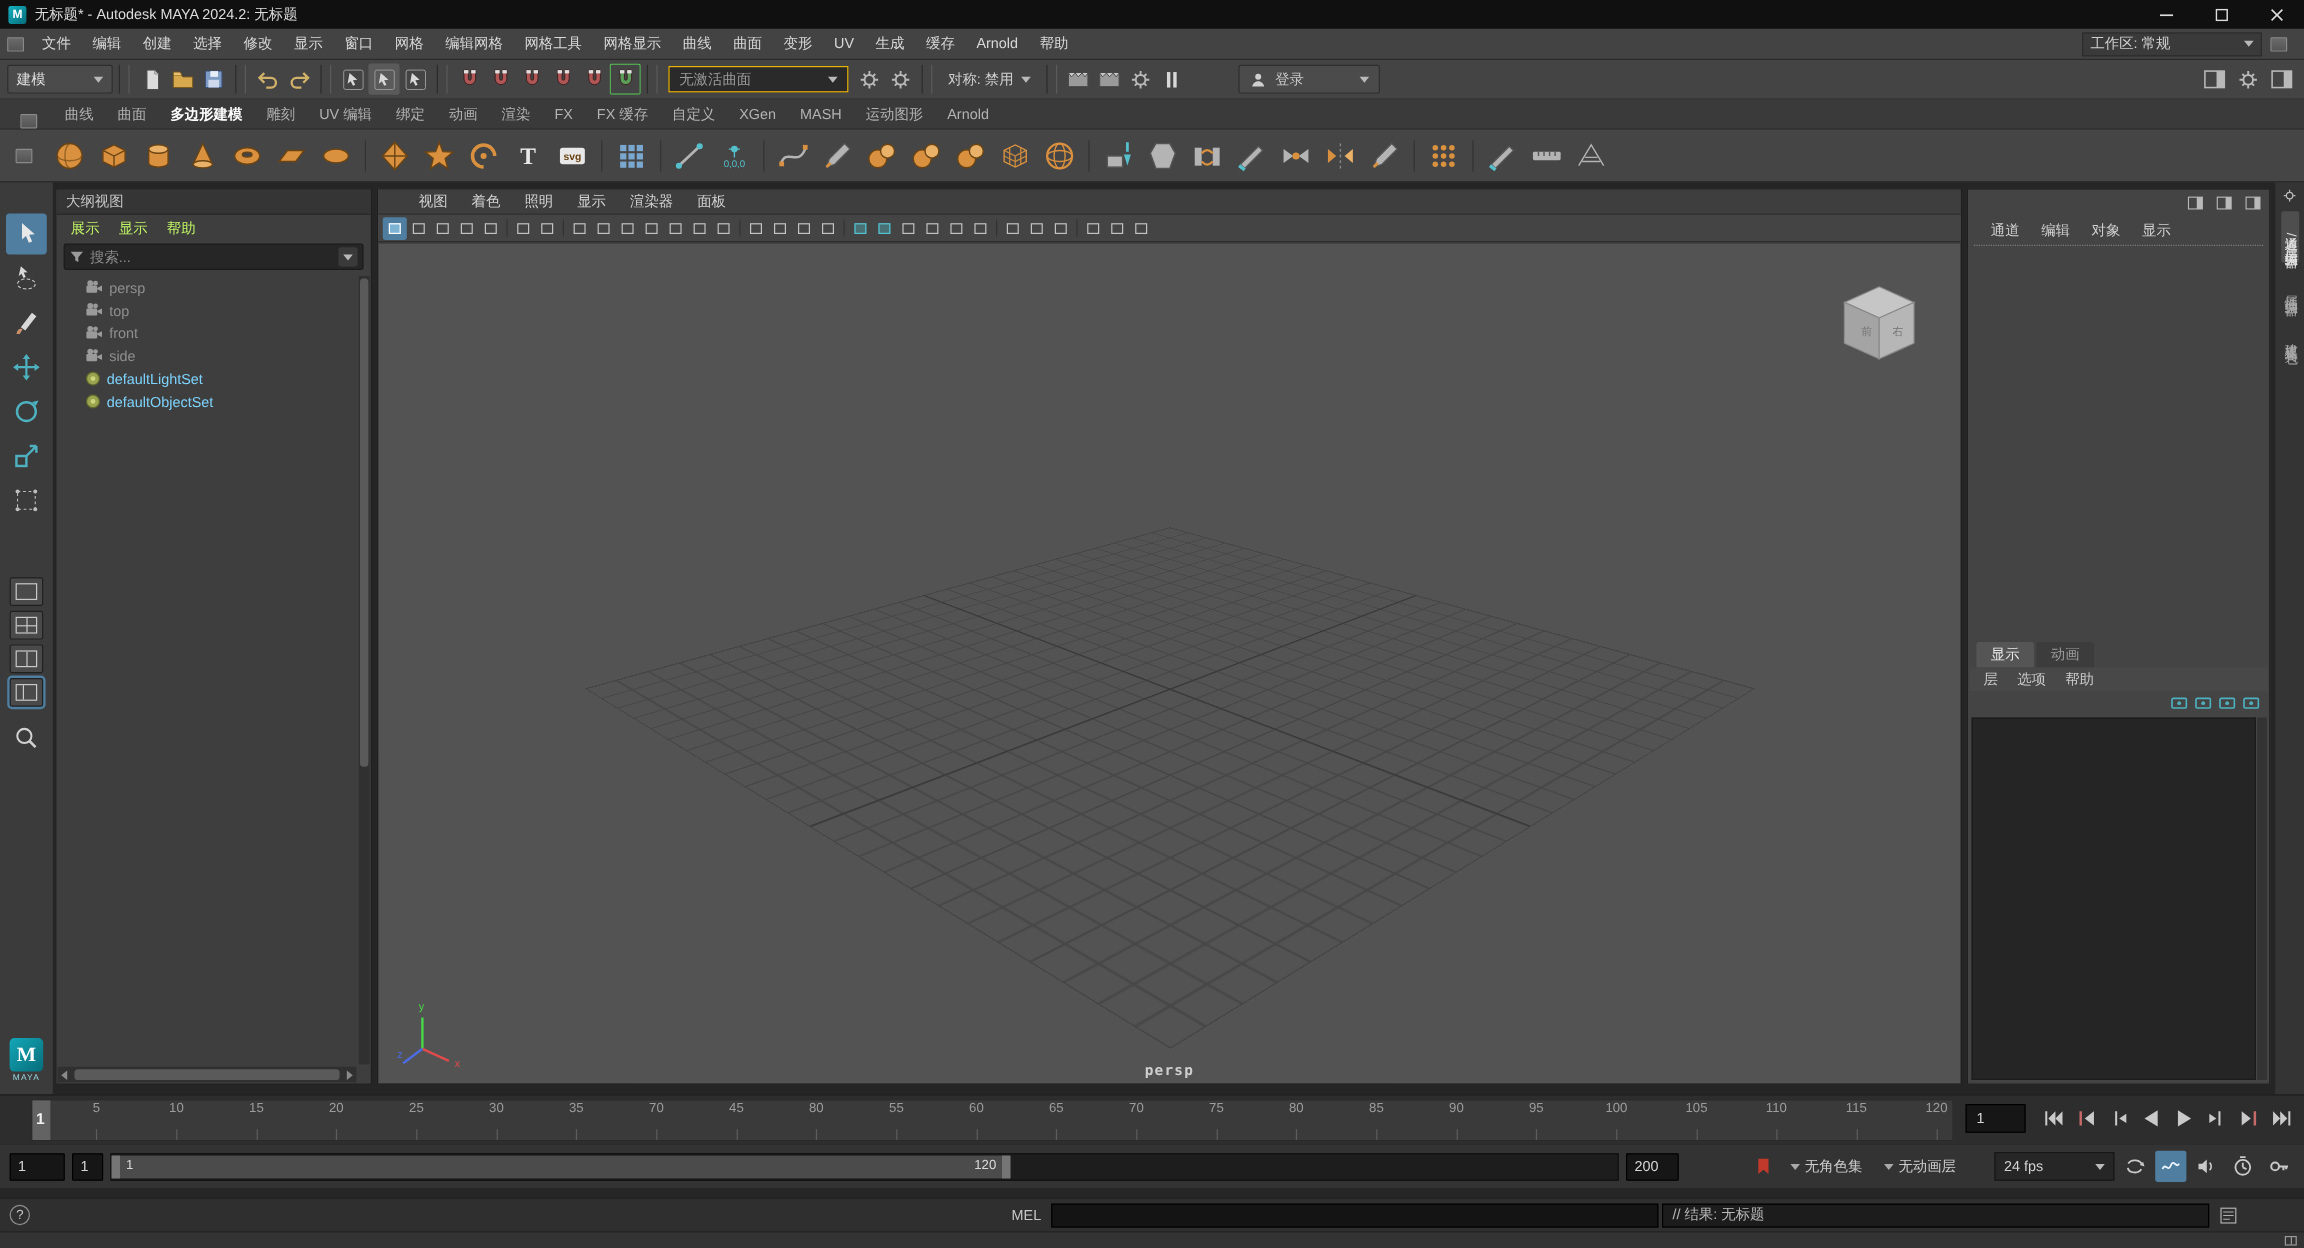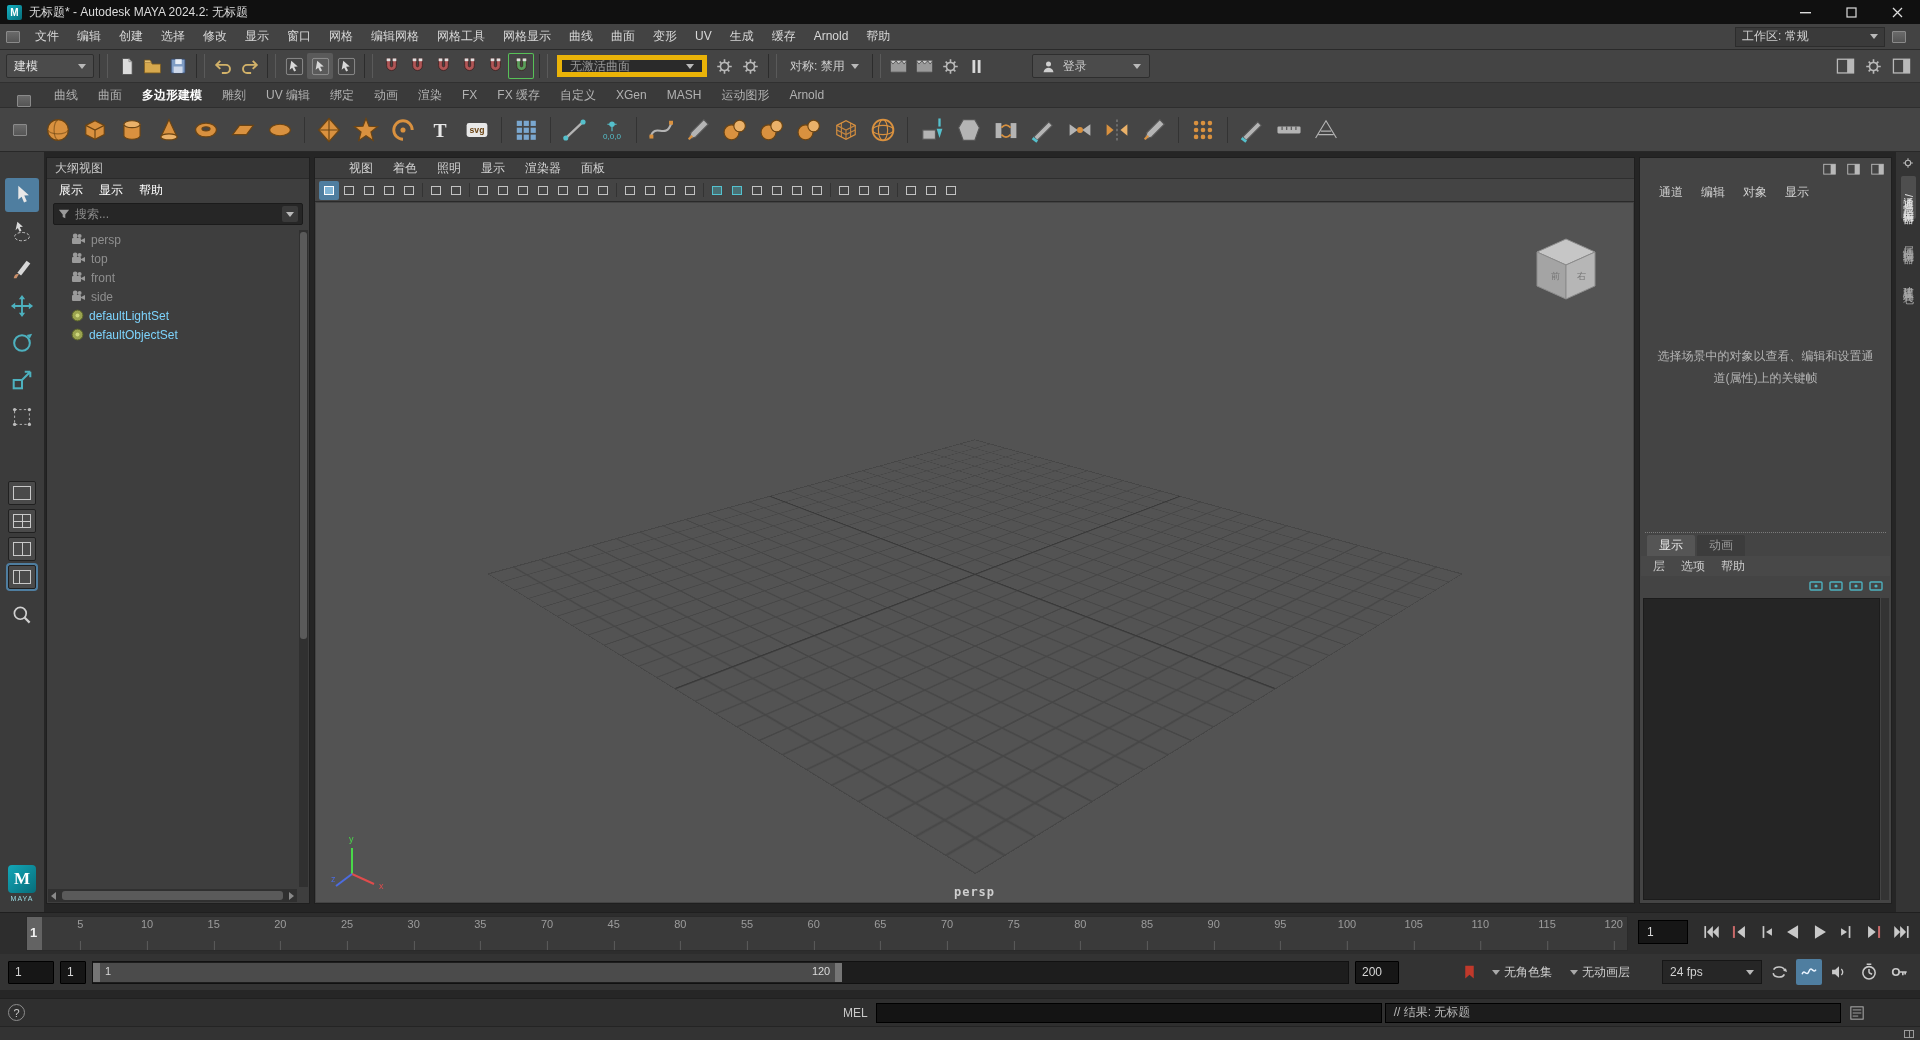--- a/index.html
+++ b/index.html
@@ -20,21 +20,21 @@
 .workspace{margin-left:auto;display:flex;align-items:center;gap:7px;color:#cfcfcf;padding-right:8px}
 .wsbox{display:flex;align-items:center;gap:4px;background:#3a3a3a;border:1px solid #2c2c2c;height:20px;padding:0 6px;min-width:150px}
 .dd{width:0;height:0;border-left:4px solid transparent;border-right:4px solid transparent;border-top:5px solid #b9b9b9;margin-left:auto}
 
 .statusline{top:50px;height:33px;background:#444;border-bottom:1px solid #303030;display:flex;align-items:center;padding:0 6px}
 .modesel{display:flex;align-items:center;gap:6px;background:#4b4b4b;border:1px solid #2e2e2e;border-radius:2px;height:24px;width:88px;padding:0 7px;color:#e0e0e0}
 .grip{width:9px;height:24px;border-left:1px solid #2c2c2c;border-right:1px solid #5a5a5a;margin:0 5px}
 .sli{width:26px;height:26px;display:flex;align-items:center;justify-content:center;border-radius:2px}
 .sli.on{background:#5a5a5a}
 .sli.snap-live{box-shadow:inset 0 0 0 1px #57c157}
-.slfield{background:#2a2a2a;border:5px solid #eab308;height:22px;min-width:150px;display:flex;align-items:center;padding:0 8px;color:#9a9a9a;margin:0 4px}
+.slfield{background:#2a2a2a;border:1px solid #eab308;height:22px;min-width:150px;display:flex;align-items:center;padding:0 8px;color:#9a9a9a;margin:0 4px}
 .symm{display:flex;align-items:center;gap:6px;padding:0 8px;color:#cfcfcf}
 .loginbox{display:flex;align-items:center;gap:7px;background:#4b4b4b;border:1px solid #2e2e2e;border-radius:2px;height:24px;padding:0 8px;width:118px;margin-left:42px}
 .slright{margin-left:auto;display:flex;align-items:center;gap:2px}
 
 .shelftabs{top:83px;height:25px;background:#3a3a3a;border-bottom:1px solid #2e2e2e;display:flex;align-items:flex-end;padding-left:4px}
 .shelf-tab{padding:0 10px;line-height:24px;color:#b2b2b2}
 .shelf-tab.active{color:#fff;font-weight:bold}
 .minislot{width:40px;display:flex;align-items:center;justify-content:center;flex:none}
 .mini-ic{width:14px;height:12px;border:1px solid #8a8a8a;border-radius:1px;background:linear-gradient(#6a6a6a,#555)}
 .shelfrow{top:108px;height:44px;background:#454545;border-bottom:1px solid #282828;display:flex;align-items:center}
@@ -60,21 +60,21 @@
 
 .panel{position:absolute;top:5px;bottom:8px;background:#3e3e3e;border:1px solid #1f1f1f}
 .outliner{left:46px;width:264px}
 .viewportp{left:314px;width:1321px;background:#434343}
 .channelbox{left:1639px;width:253px;background:#444}
 .rightstrip{position:absolute;right:0;top:0;bottom:0;width:24px;background:#343434;display:flex;flex-direction:column;align-items:center;padding-top:4px;gap:6px}
 .vtab{writing-mode:vertical-rl;font-size:11px;color:#a8a8a8;padding:12px 0;letter-spacing:2px}
 .vtab.active{background:#4e4e4e;color:#e2e2e2;border-radius:2px}
 
 .panel-title{height:21px;background:#353535;border-bottom:1px solid #2a2a2a;display:flex;align-items:center;padding:0 8px;color:#c6c6c6}
-.panel-menus{height:22px;display:flex;align-items:center;padding:0 4px;color:#ffffff}
+.panel-menus{height:22px;display:flex;align-items:center;padding:0 4px;color:#bef264}
 .panel-menus span{padding:0 8px}
 .out-search{height:22px;margin:2px 6px;background:#262626;border:1px solid #1b1b1b;border-radius:2px;display:flex;align-items:center;padding:0 4px;gap:5px}
 .out-search .stext{color:#8a8a8a}
 .ddbox{margin-left:auto;width:16px;height:16px;display:flex;align-items:center;justify-content:center;background:#3a3a3a;border-radius:2px}
 .out-tree{position:absolute;top:72px;left:2px;right:12px;bottom:16px;overflow:hidden}
 .out-row{height:19px;display:flex;align-items:center;gap:5px;padding-left:22px}
 .out-label.camera{color:#8f8f8f}
 .out-label.set{color:#7dd3fc}
 .vscroll{position:absolute;right:1px;top:72px;bottom:16px;width:9px;background:#303030}
 .vscroll .thumb{position:absolute;top:2px;left:1px;right:1px;height:62%;background:#5a5a5a;border-radius:3px}
@@ -968,21 +968,20 @@
             <rect x="15" y="4" width="8" height="17" fill="#b9b9b9"></rect>
           </svg>
         </span>
       </div>
     <div class="cb-menus" id="cb-menus">
         <span>通道</span>
         <span>编辑</span>
         <span>对象</span>
         <span>显示</span>
       </div>
-    <div class="cb-hint">选择场景中的对象以查看、编辑和设置通道(属性)上的关键帧</div>
     <div class="cb-dots"></div>
     <div class="le">
       <div class="le-tabs" id="le-tabs">
           <span class="le-tab active">显示</span>
           <span class="le-tab">动画</span>
         </div>
       <div class="le-menus" id="le-menus">
           <span>层</span>
           <span>选项</span>
           <span>帮助</span>

